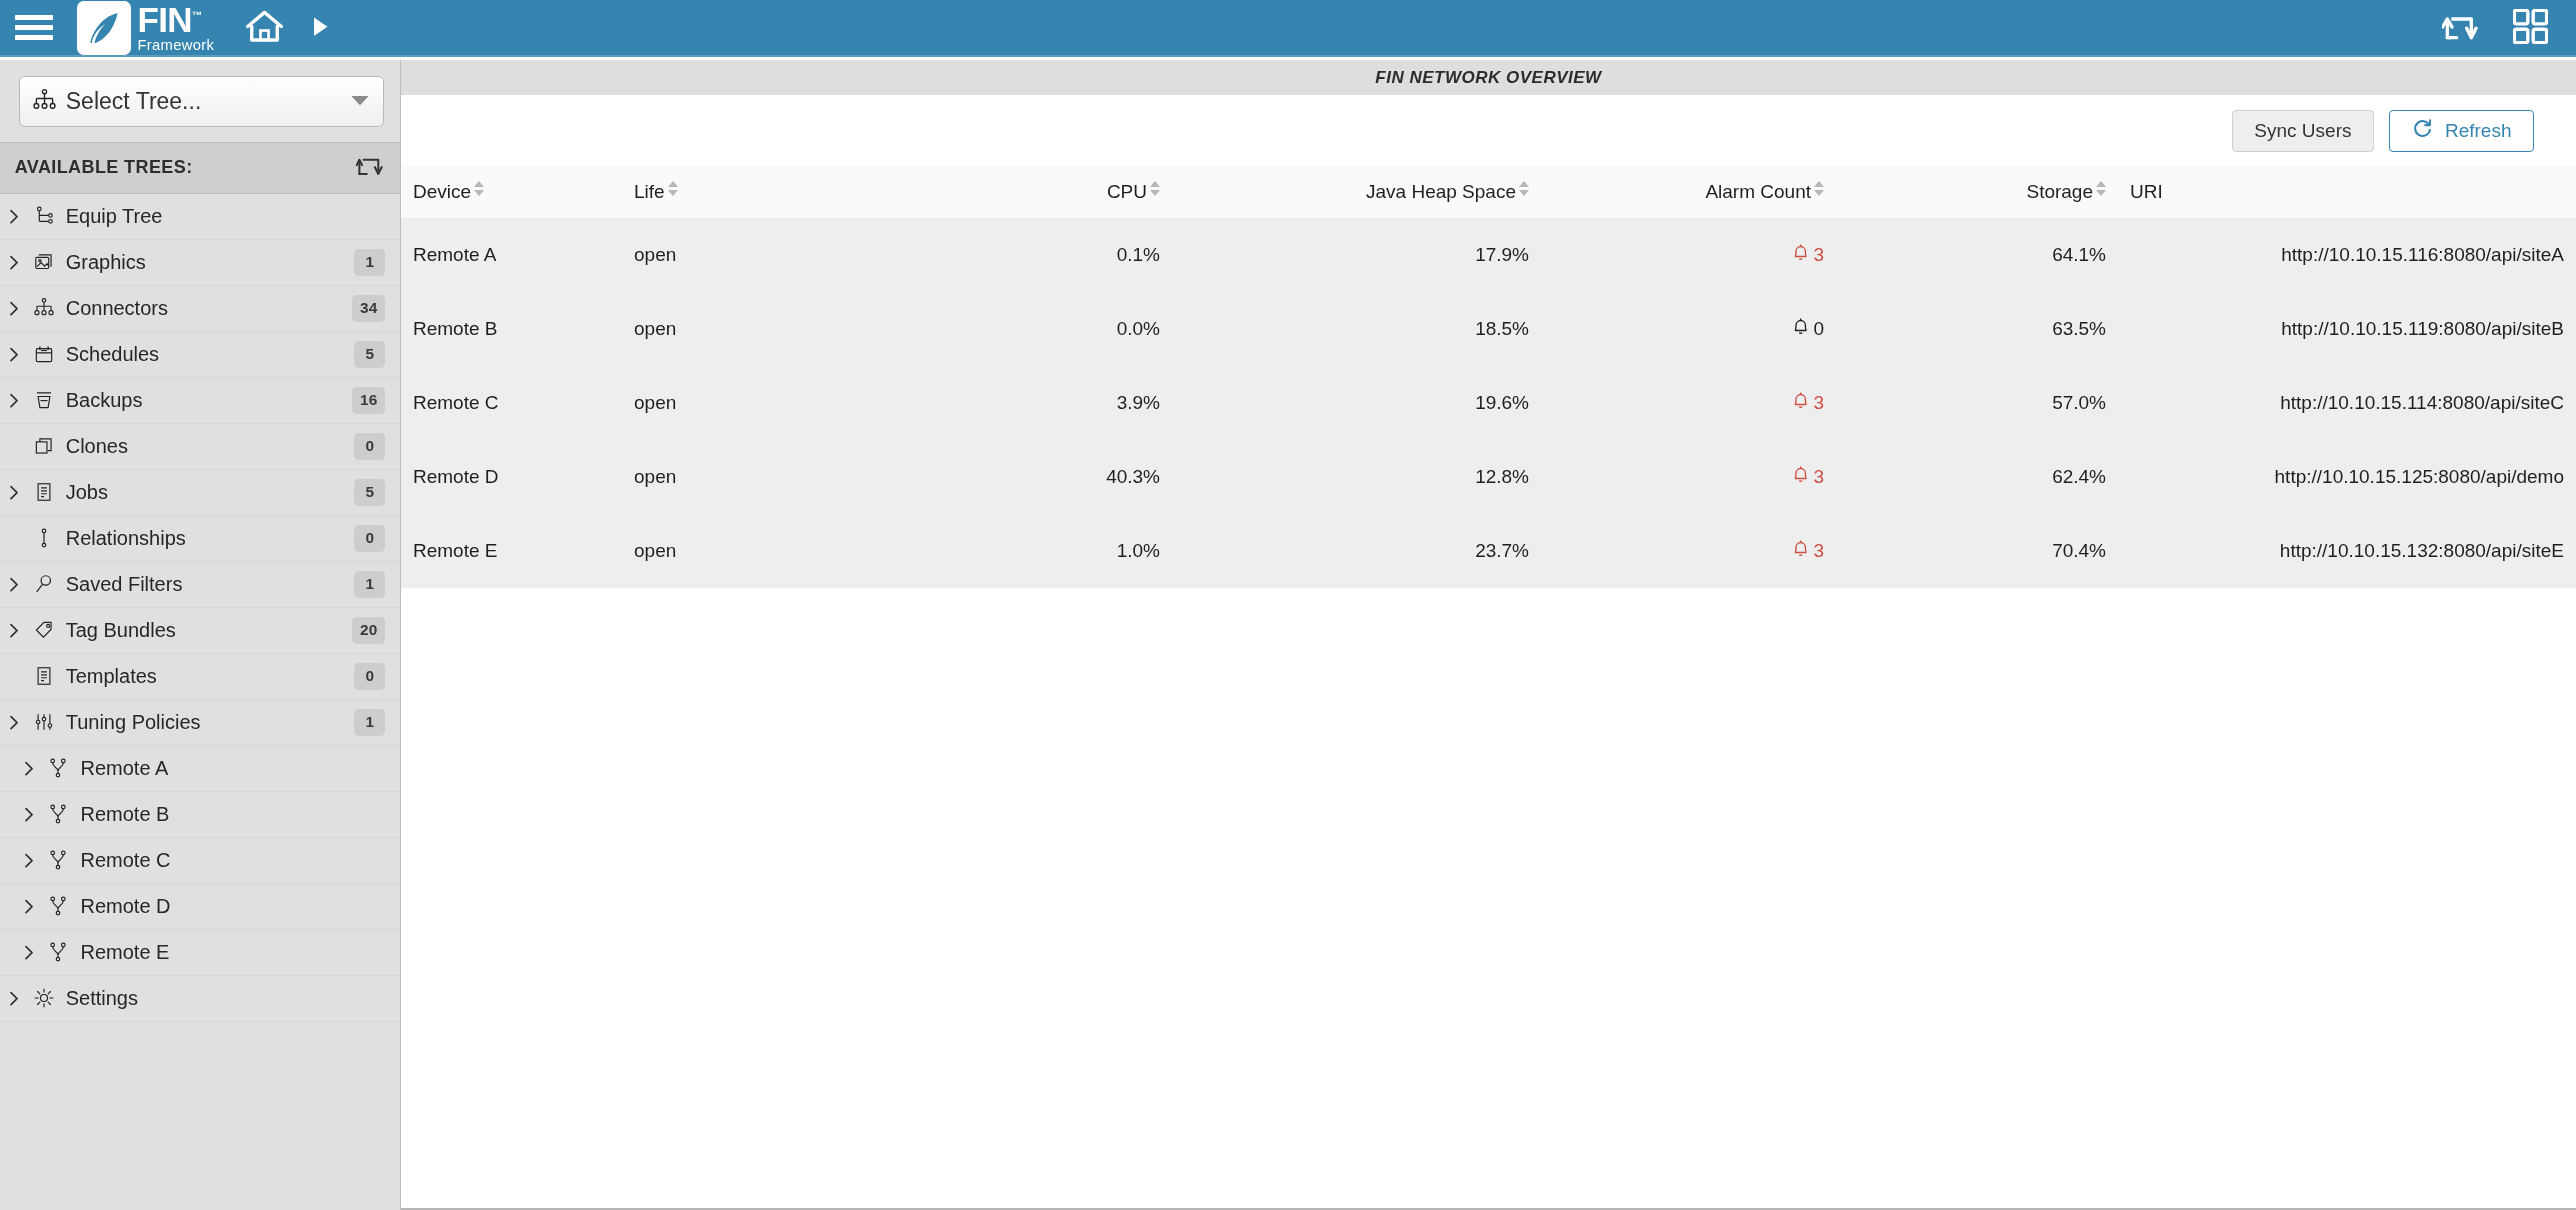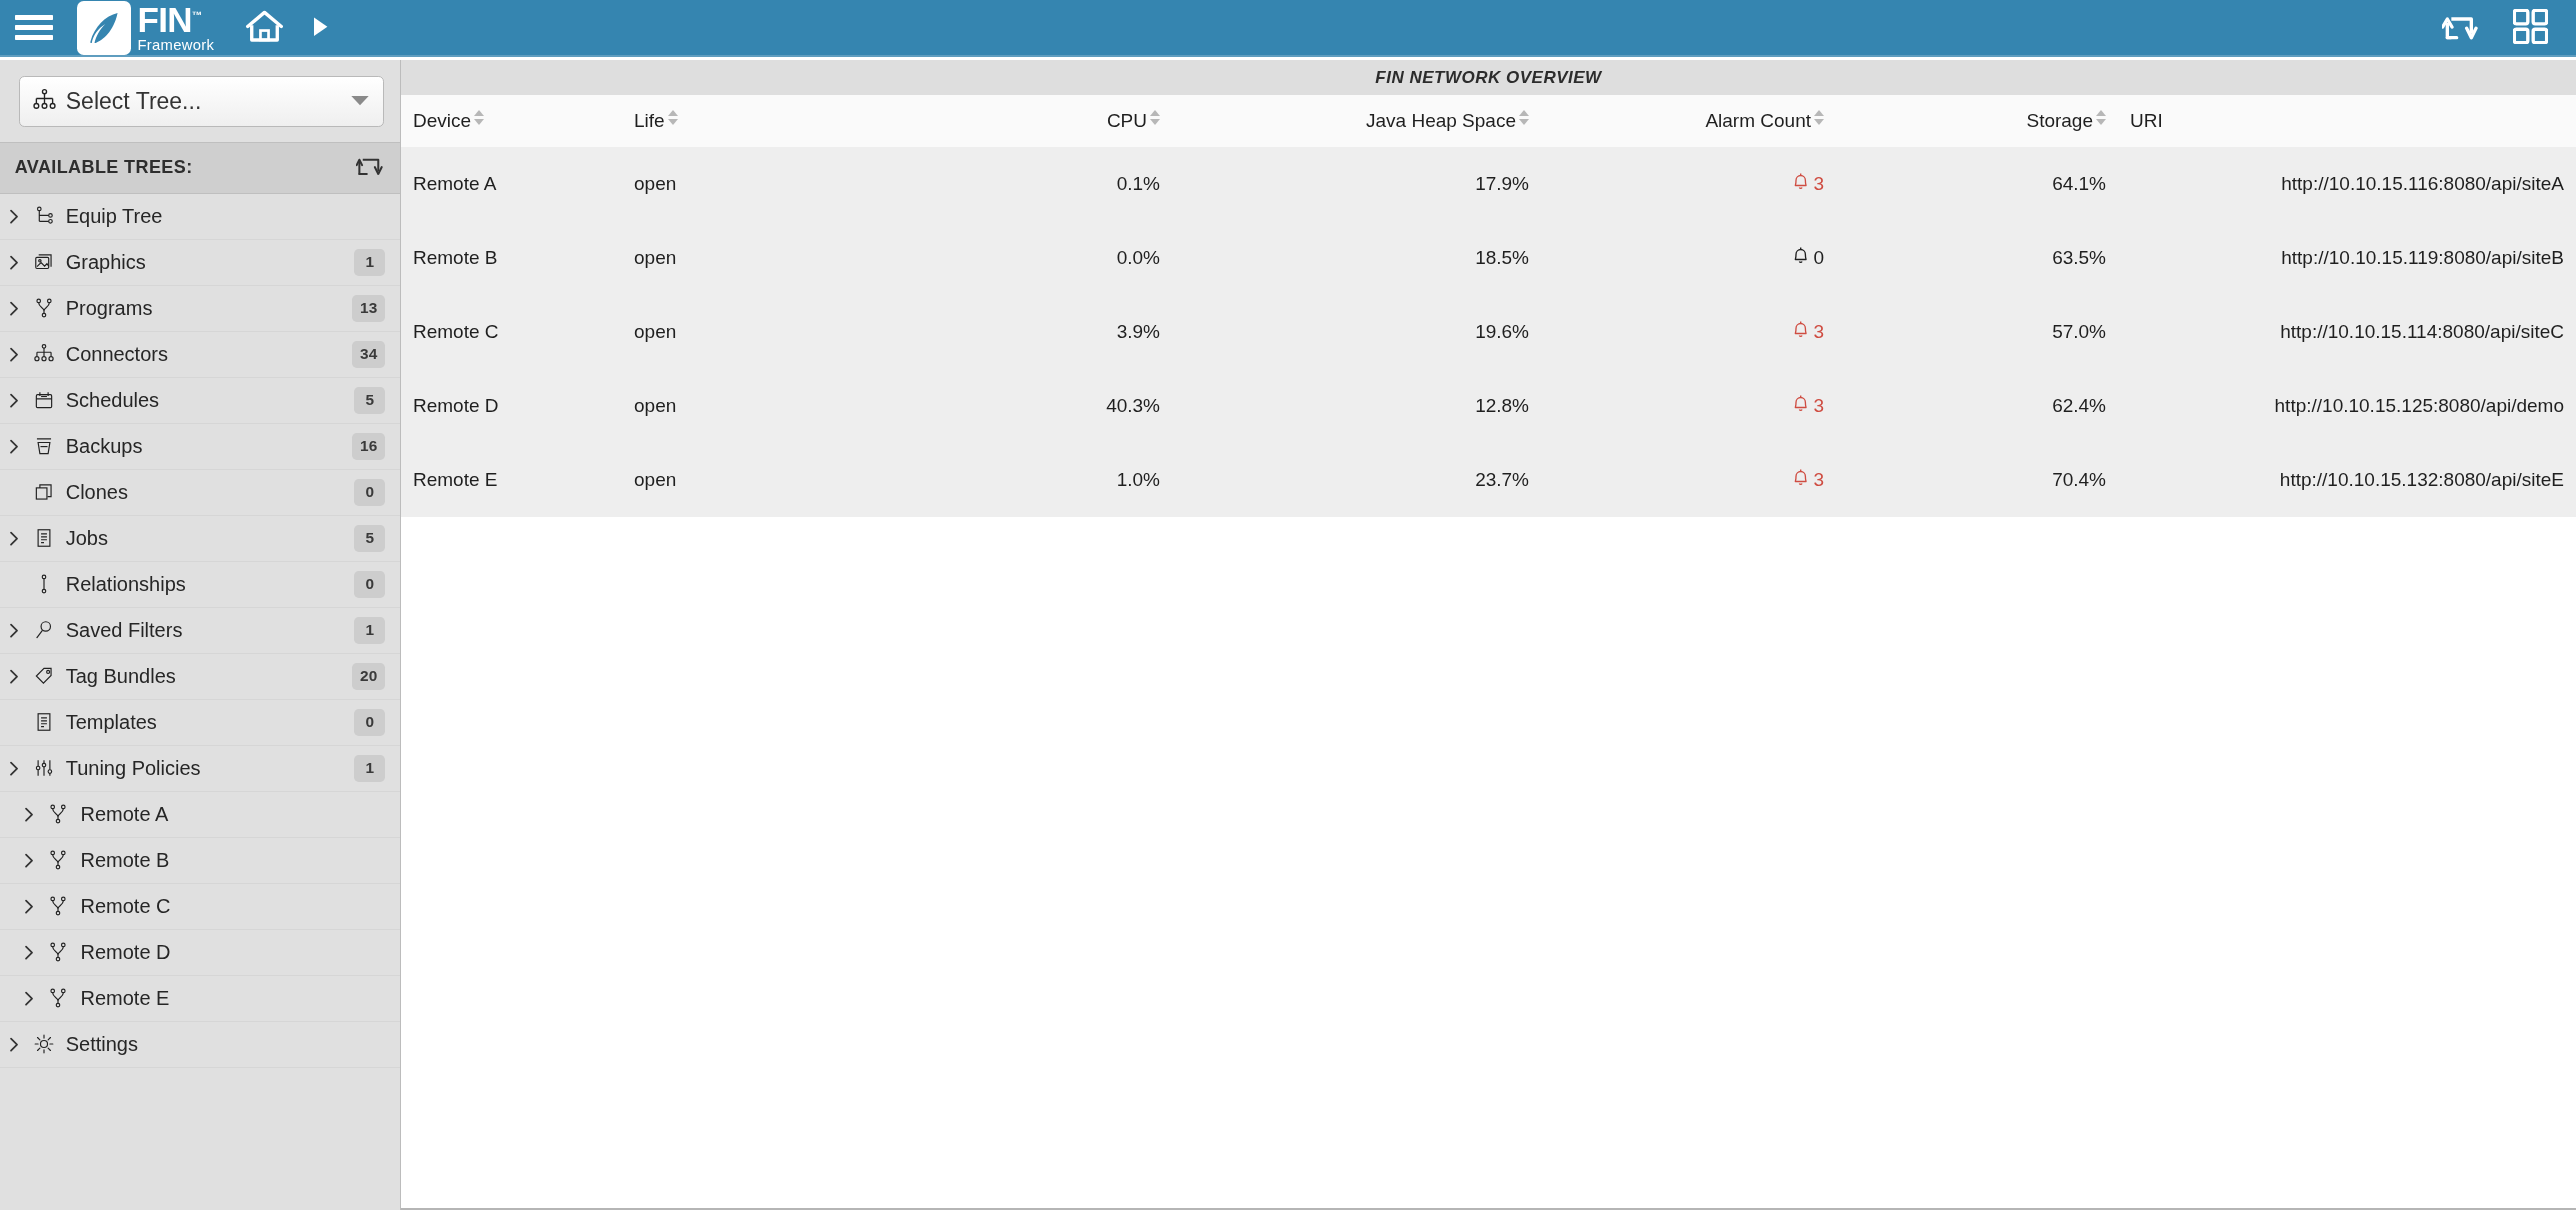--- a/index.html
+++ b/index.html
@@ -285,37 +285,20 @@
         <span class="badge">1</span>
       </div>
       <div class="tree-row">
         <span class="chev">
           <svg width="17.4" height="17.4" viewBox="0 0 26 26">
             <path d="M9 4 L18 13 L9 22" fill="none" stroke="#333" stroke-width="2.6" stroke-linecap="round" stroke-linejoin="round"></path>
           </svg>
         </span>
         <span class="ticon">
           <svg width="20" height="20" viewBox="0 0 34 34">
-            <circle cx="8" cy="5" r="3" stroke="#222" stroke-width="2" fill="none"></circle>
-            <circle cx="26" cy="5" r="3" stroke="#222" stroke-width="2" fill="none"></circle>
-            <path d="M8 8 C8 16 17 16 17 22 M26 8 C26 16 17 16 17 22 M17 22 V26" stroke="#222" stroke-width="2" fill="none"></path>
-            <circle cx="17" cy="29" r="3" stroke="#222" stroke-width="2" fill="none"></circle>
-          </svg>
-        </span>
-        <span class="tlabel">Programs</span>
-        <span class="badge">13</span>
-      </div>
-      <div class="tree-row">
-        <span class="chev">
-          <svg width="17.4" height="17.4" viewBox="0 0 26 26">
-            <path d="M9 4 L18 13 L9 22" fill="none" stroke="#333" stroke-width="2.6" stroke-linecap="round" stroke-linejoin="round"></path>
-          </svg>
-        </span>
-        <span class="ticon">
-          <svg width="20" height="20" viewBox="0 0 34 34">
             <circle cx="17" cy="4" r="3" stroke="#222" stroke-width="2" fill="none"></circle>
             <path d="M17 7 V14 M5 14 H29 M5 14 V21 M17 14 V21 M29 14 V21" stroke="#222" stroke-width="2" fill="none"></path>
             <circle cx="5" cy="25" r="3.5" stroke="#222" stroke-width="2" fill="none"></circle>
             <circle cx="17" cy="25" r="3.5" stroke="#222" stroke-width="2" fill="none"></circle>
             <circle cx="29" cy="25" r="3.5" stroke="#222" stroke-width="2" fill="none"></circle>
           </svg>
         </span>
         <span class="tlabel">Connectors</span>
         <span class="badge">34</span>
       </div>
@@ -539,20 +522,34 @@
           </svg>
         </span>
         <span class="tlabel">Settings</span>
       </div>
     </div>
 </div>
 
 <div class="content">
   <div class="panel-title">FIN NETWORK OVERVIEW</div>
 
+  <div class="toolbar">
+    <div class="btn btn-secondary">
+      <span>Sync Users</span>
+    </div>
+    <div class="btn btn-primary">
+      <span>
+        <svg width="23" height="23" viewBox="0 0 34 34">
+          <path d="M27 12 A11 11 0 1 0 28 19" fill="none" stroke="#3585b0" stroke-width="3" stroke-linecap="round"></path>
+          <path d="M21 12 H28 V5" fill="none" stroke="#3585b0" stroke-width="3" stroke-linecap="round" stroke-linejoin="round"></path>
+        </svg>
+      </span>
+      <span>Refresh</span>
+    </div>
+  </div>
 
   <table class="grid">
     <colgroup>
       <col class="w-device">
         <col class="w-life">
         <col class="w-cpu">
         <col class="w-heap">
       <col class="w-alarm">
         <col class="w-stor">
         <col class="w-uri">

